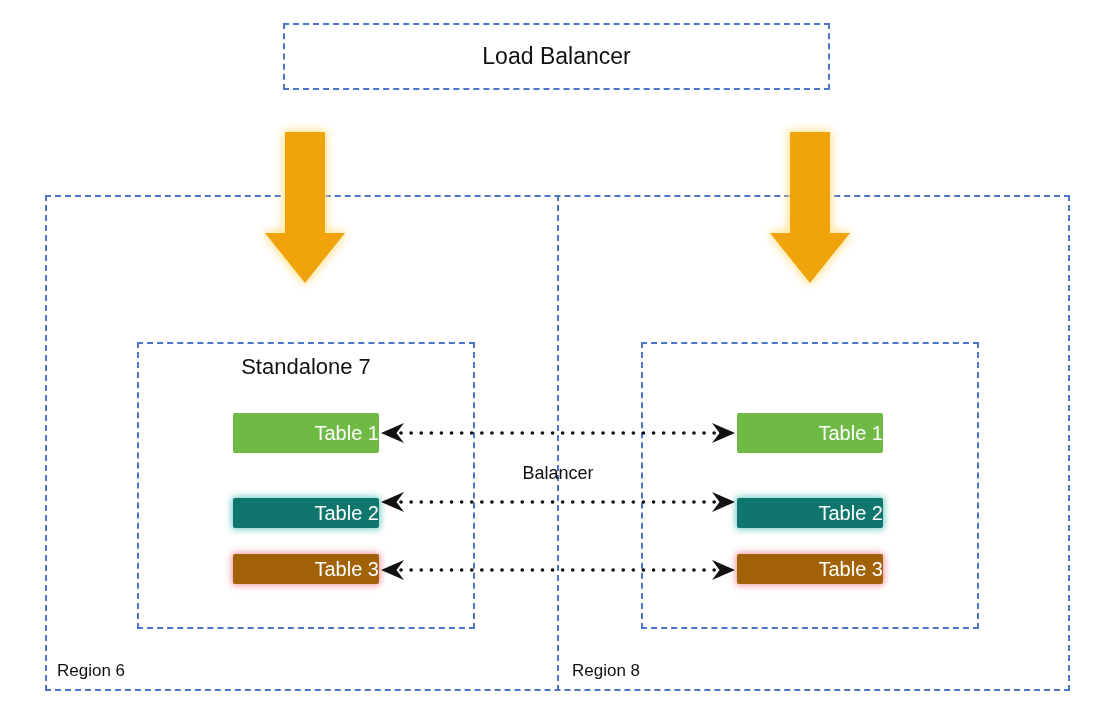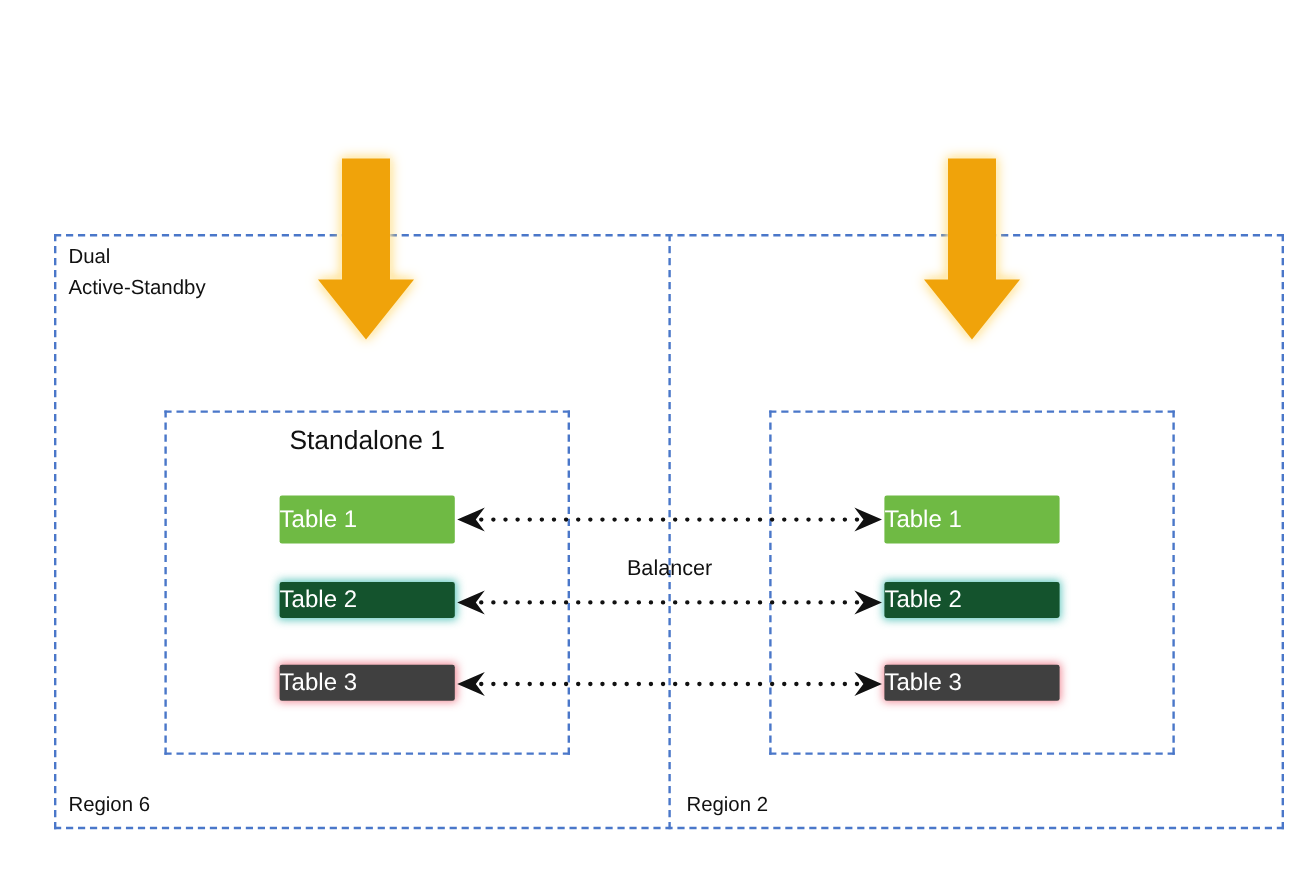--- a/index.html
+++ b/index.html
@@ -90,28 +90,28 @@
     text-align: center;
     font-size: 22px;
     color: #111111;
   }
   .table-chip {
     position: absolute;
     left: 94px;
     width: 146px;
     color: #ffffff;
     font-size: 20px;
-    text-align: left;
+    text-align: right;
     border-radius: 2px;
     z-index: 3;
   }
   .chip-1 { top: 69px;  height: 40px; line-height: 40px; background: #6fba44; }
-  .chip-2 { top: 141px; height: 30px; line-height: 30px; background: #14532d;
+  .chip-2 { top: 154px; height: 30px; line-height: 30px; background: #0f766e;
             box-shadow: 0 0 7px 1px rgba(46,182,169,0.75); }
-  .chip-3 { top: 210px; height: 30px; line-height: 30px; background: #404040;
+  .chip-3 { top: 210px; height: 30px; line-height: 30px; background: #a16207;
             box-shadow: 0 0 7px 1px rgba(232,75,95,0.65); }
 
   
   .connector {
     position: absolute;
     left: 379px;
     width: 358px; height: 24px;
     z-index: 4;
   }
   .connector.row1 { top: 421px; }
@@ -125,41 +125,40 @@
     text-align: center;
     font-size: 18px;
     z-index: 4;
   }
 </style>
 </head>
 <body>
 
 <div class="canvas">
 
+  <div class="lb-box">
+    <span class="lb-label">Load Balancer</span>
+  </div>
 
   <svg class="flow-arrow left" viewBox="0 0 86 156">
     <path d="M23 2 H63 V103 H83 L43 153 L3 103 H23 Z" fill="#f0a30a"></path>
   </svg>
   <svg class="flow-arrow right" viewBox="0 0 86 156">
     <path d="M23 2 H63 V103 H83 L43 153 L3 103 H23 Z" fill="#f0a30a"></path>
   </svg>
 
   <div class="outer-box"></div>
   <div class="region-divider"></div>
 
-  <div class="dual-label">
-    <div>Dual</div>
-    <div>Active-Standby</div>
-  </div>
 
   <div class="region-label r1">Region 6</div>
-  <div class="region-label r2">Region 2</div>
+  <div class="region-label r2">Region 8</div>
 
   <div class="standalone s1">
-    <div class="standalone-title">Standalone 1</div>
+    <div class="standalone-title">Standalone 7</div>
     <div class="table-chip chip-1">Table 1</div>
     <div class="table-chip chip-2">Table 2</div>
     <div class="table-chip chip-3">Table 3</div>
   </div>
 
   <div class="standalone s2">
     <div class="table-chip chip-1">Table 1</div>
     <div class="table-chip chip-2">Table 2</div>
     <div class="table-chip chip-3">Table 3</div>
   </div>

